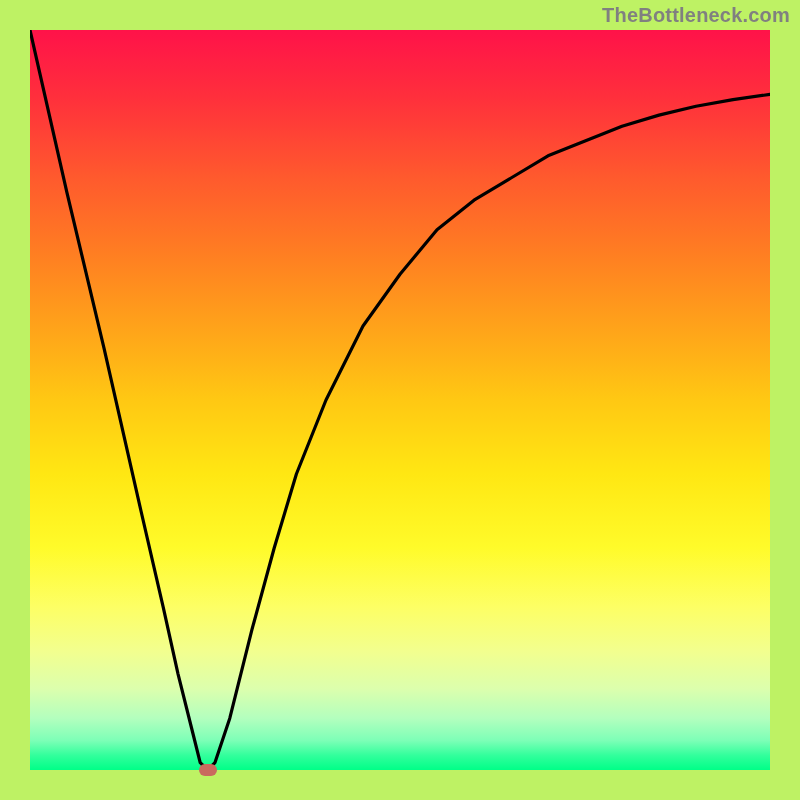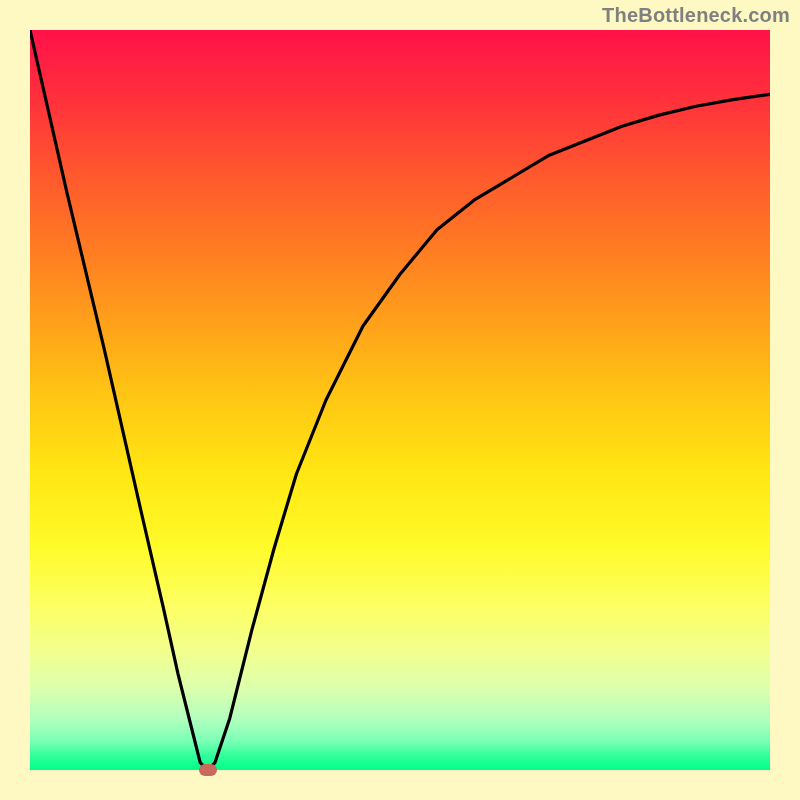--- a/index.html
+++ b/index.html
@@ -8,21 +8,21 @@
     width: 800px;
     height: 800px;
     overflow: hidden;
     background: #000;
     font-family: Arial, Helvetica, sans-serif;
   }
   .frame {
     position: relative;
     width: 800px;
     height: 800px;
-    background: #fef9c3;
+    background: #bef264;
   }
   .attribution {
     position: absolute;
     top: 4px;
     right: 10px;
     color: #808080;
     font-size: 20px;
     font-weight: 600;
     letter-spacing: 0.2px;
     z-index: 5;

